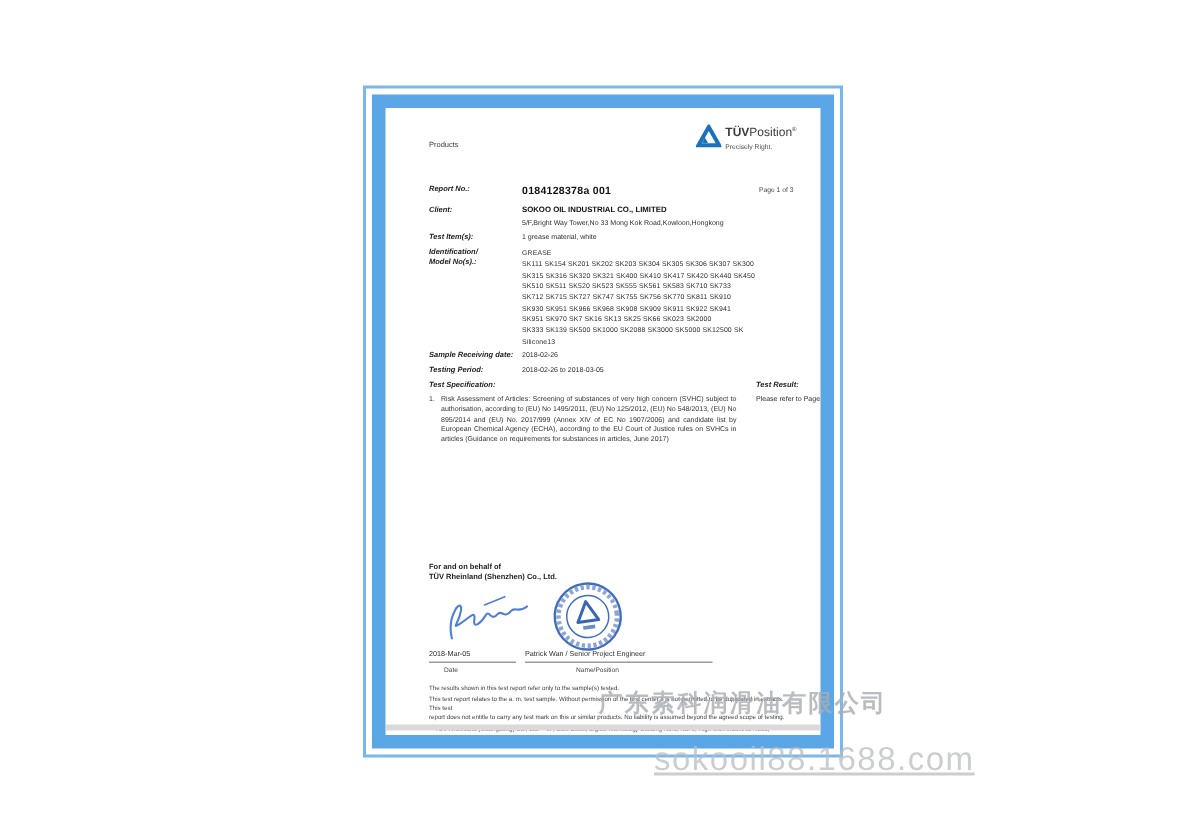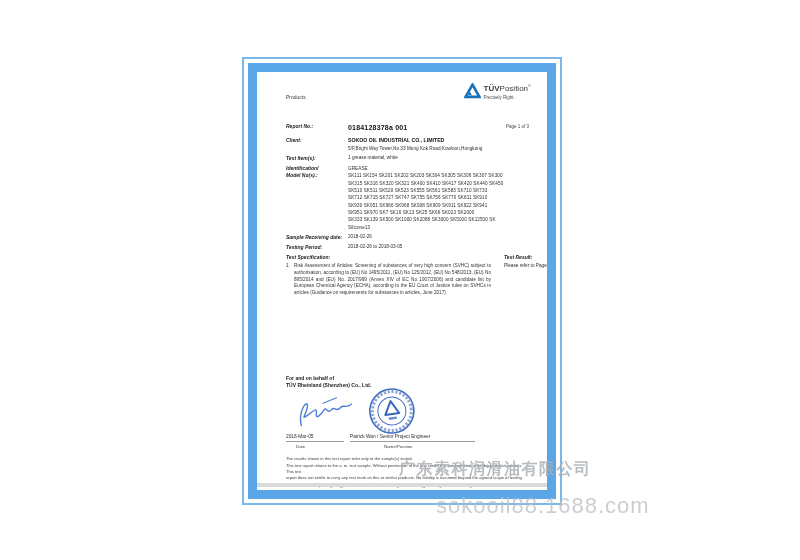--- a/index.html
+++ b/index.html
@@ -70,21 +70,21 @@
   .blue-link{color:#2436c4;}
   .doc-bottom-band{position:absolute;left:0;right:0;bottom:3px;height:4px;background:#dadada;}
   
   .wm-cn{
     position:absolute;left:371px;top:459px;z-index:9;
     font-size:16px;letter-spacing:1.5px;color:rgba(168,172,177,.8);
     font-weight:bold;white-space:nowrap;margin-left:28px;
   }
   .wm-url{
     position:absolute;left:436px;top:493px;z-index:9;
-    font-size:22px;color:rgba(185,189,193,.75);white-space:nowrap;letter-spacing:1px;
+    font-size:22px;color:rgba(185,189,193,.75);white-space:nowrap;letter-spacing:1px;text-decoration:underline;
   }
 </style>
 </head>
 <body>
 
 <div class="frame">
   <div class="frame-inner">
     <div class="doc">
 
       <div class="doc-header">

